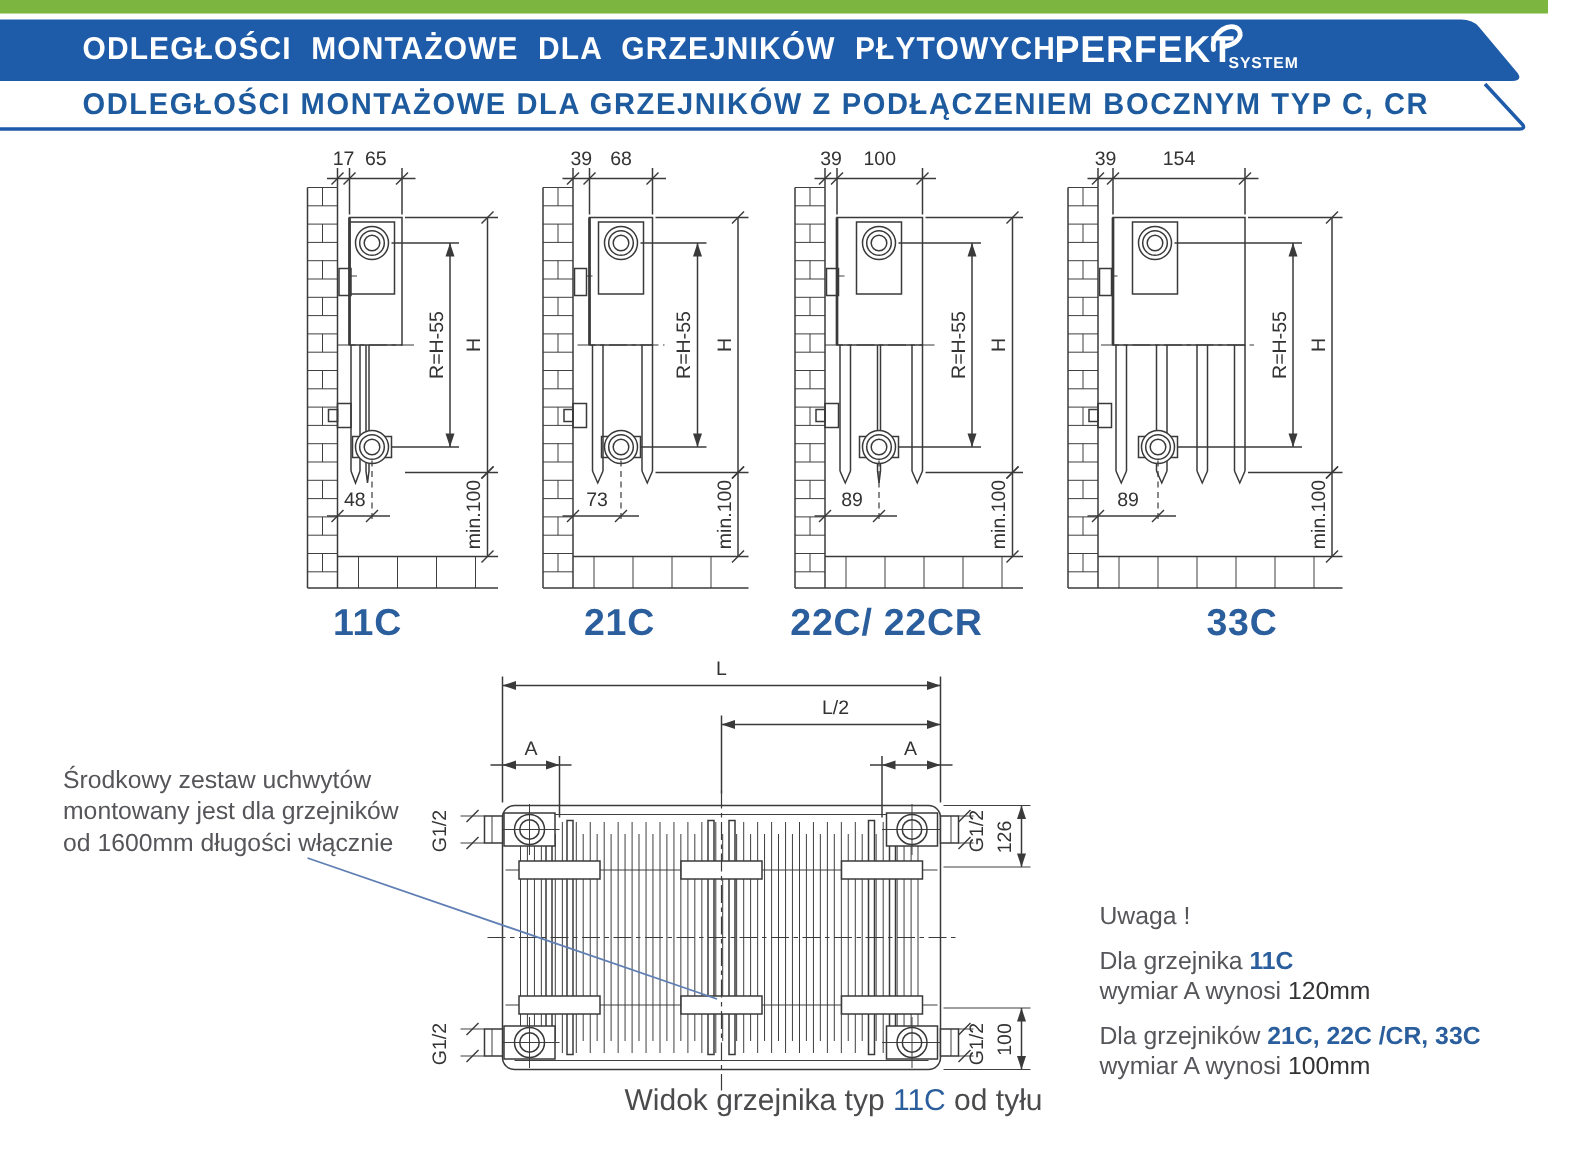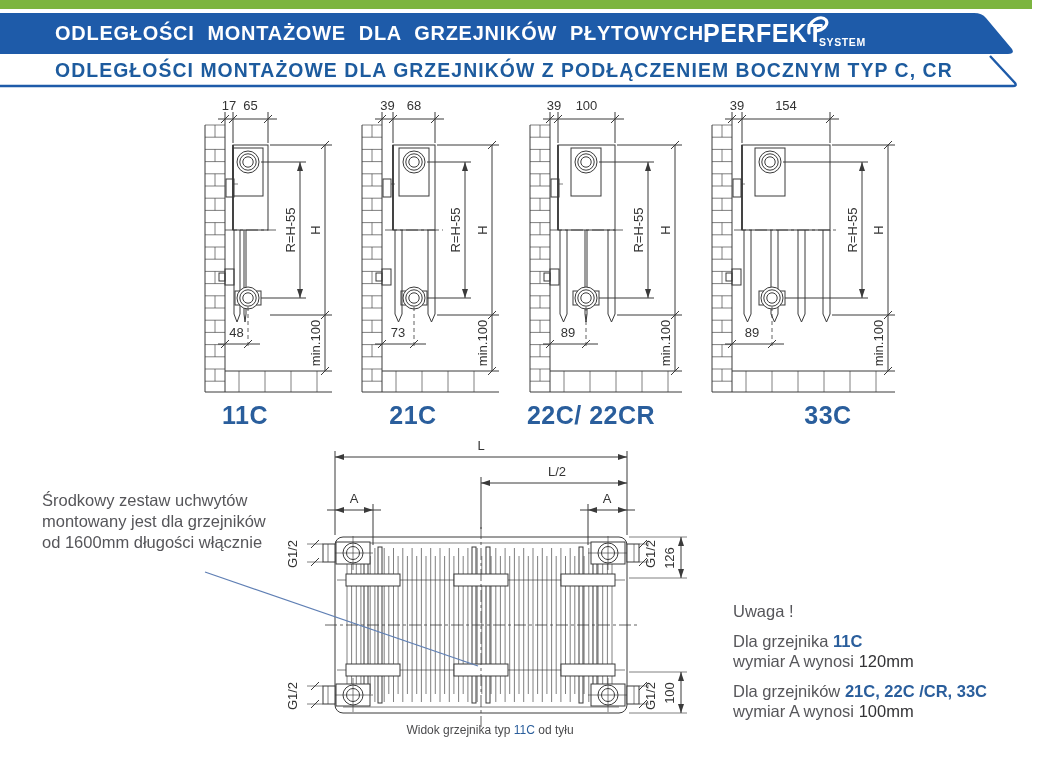--- a/index.html
+++ b/index.html
@@ -25,22 +25,22 @@
   svg .b2{stroke-width:1.8;}
   svg .thin{stroke-width:.65;}
   svg .w{fill:#fff;}
   svg .f{fill:var(--c-line);stroke:none;}
   svg .cl{stroke-dasharray:12 3 3 3;stroke-width:.8;}
   svg .d{stroke-dasharray:4 3;stroke-width:.8;}
   svg text{font:13px "Liberation Sans",sans-serif;fill:#333;stroke:none;}
   .typelabel{position:absolute;top:401px;transform:translateX(-50%);color:var(--c-type);
              font-size:25px;font-weight:bold;letter-spacing:.5px;white-space:nowrap;}
   
-  .note-left{position:absolute;left:42px;top:490px;color:var(--c-body);font-size:16.5px;line-height:1.27;}
-  .caption{position:absolute;left:285px;top:723px;width:410px;text-align:center;color:#4b4b4d;font-size:12px;}
+  .note-left{position:absolute;left:42px;top:510px;color:var(--c-body);font-size:16.5px;line-height:1.27;}
+  .caption{position:absolute;left:285px;top:723px;width:410px;text-align:right;color:#4b4b4d;font-size:20px;}
   .caption .blue{color:var(--c-type);}
   .notice{position:absolute;left:733px;top:602px;color:var(--c-body);font-size:16.5px;line-height:1.18;}
   .notice-title{margin-bottom:11px;}
   .notice .types{color:var(--c-type);font-weight:bold;}
   .notice .val{color:var(--c-value);font-weight:normal;}
   .notice .mt{margin-top:11px;}
   #leader{position:absolute;left:0;top:430px;pointer-events:none;}
 </style>
 </head>
 <body>

